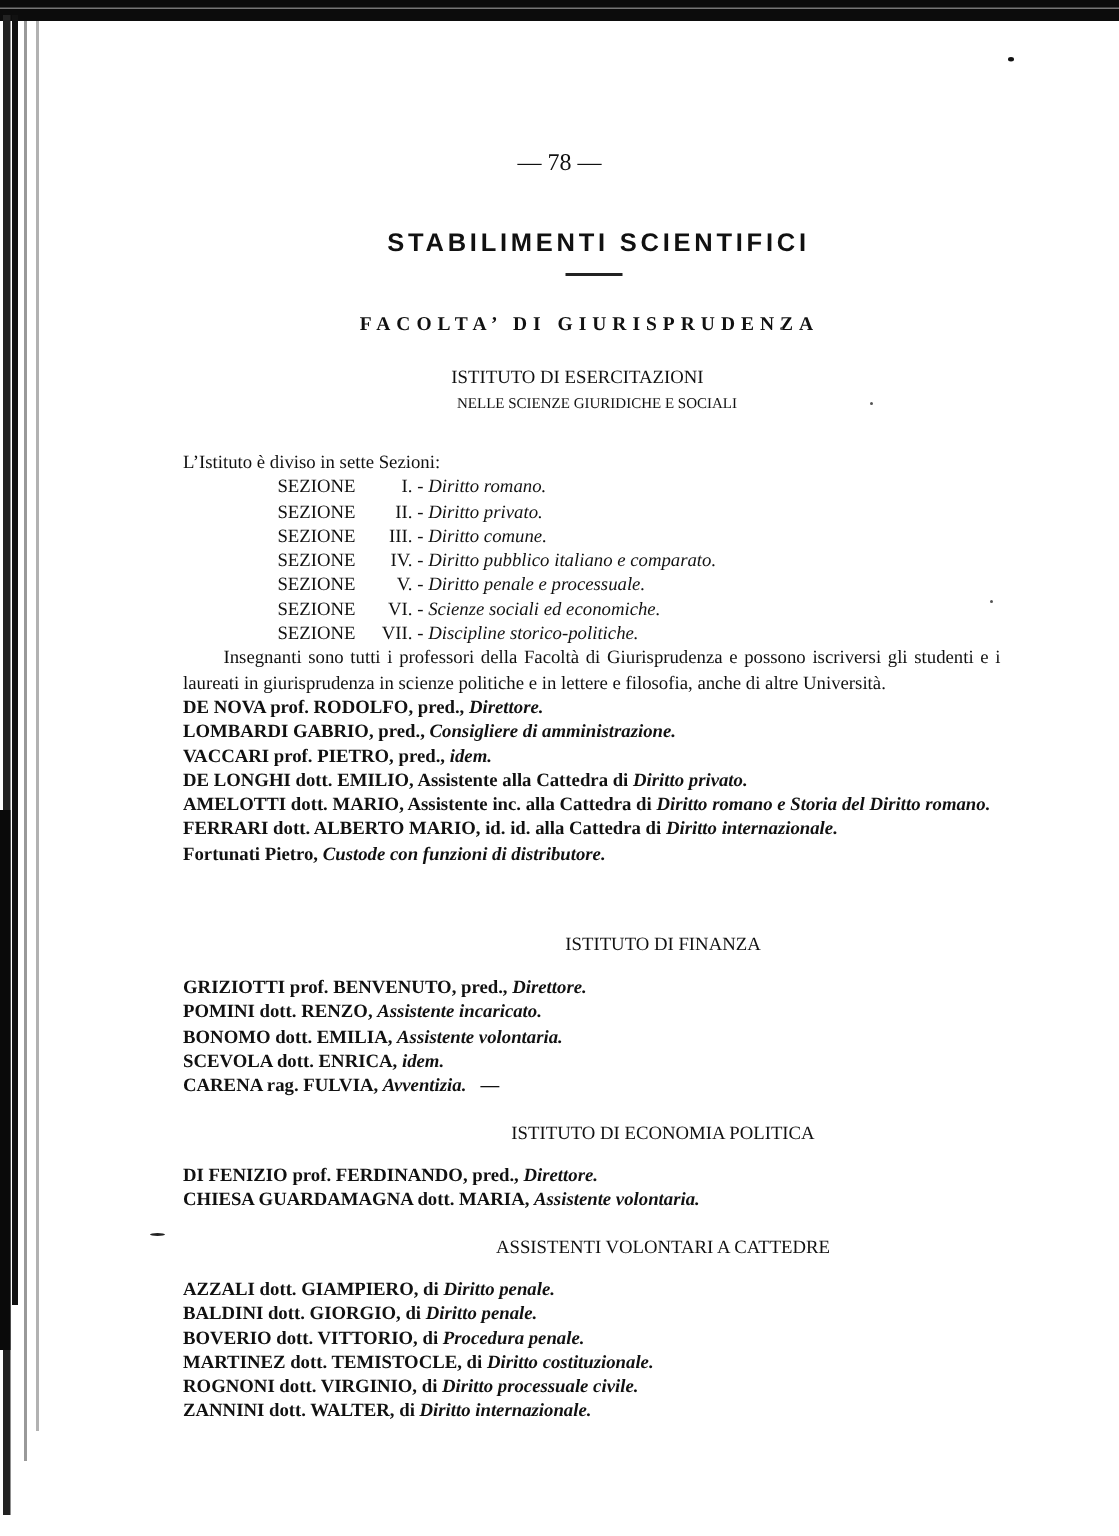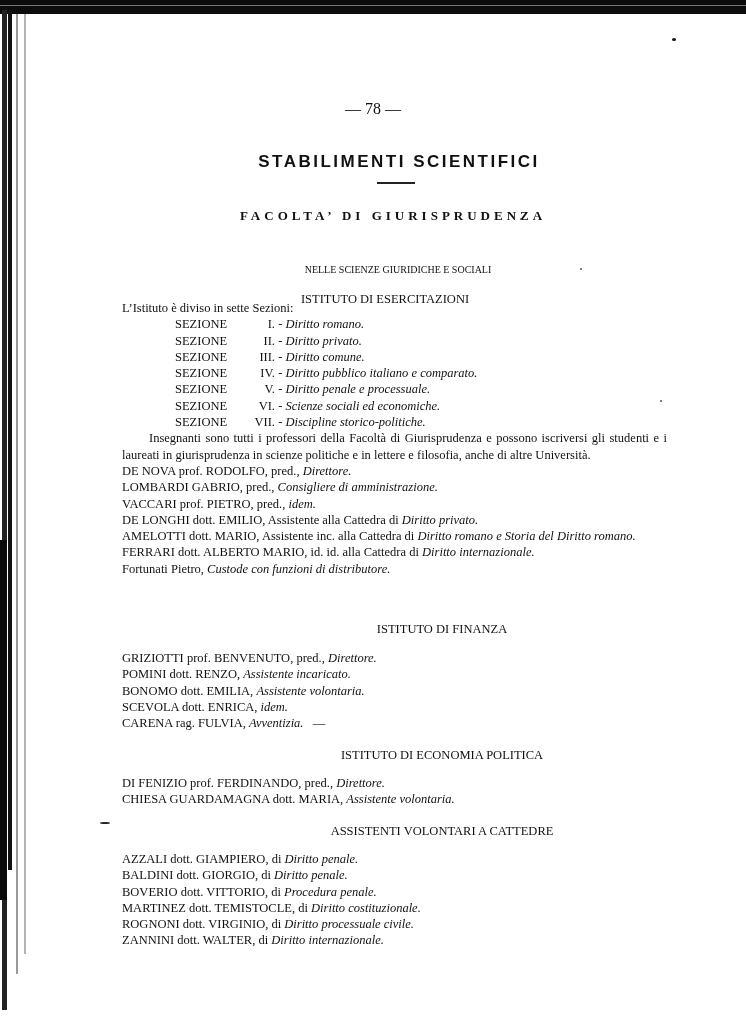--- a/index.html
+++ b/index.html
@@ -15,31 +15,31 @@
     .binding .b3 { position: absolute; left: 16px; top: 14px; width: 2px; height: 960px; background: #555; opacity: .6; }
     .binding .b4 { position: absolute; left: 24px; top: 14px; width: 2px; height: 940px; background: #666; opacity: .5; }
     .binding .b5 { position: absolute; left: 0px; top: 540px; width: 7px; height: 360px; background: #0a0a0a; }
 
     .page { position: absolute; left: 0; top: 0; width: 648px; height: 1024px; }
     .center { position: absolute; left: 0; width: 746px; text-align: center; }
     .pagenum { top: 100px; font-size: 16px; }
     .title { top: 152px; font-family: Liberation Sans, sans-serif; font-size: 17px; letter-spacing: 2.5px; font-weight: 600; left: 0; padding-left: 52px; box-sizing: border-box;}
     .rule { position: absolute; top: 182px; left: 377px; width: 38px; height: 2px; background: #222; }
     .faculty { top: 208px; font-size: 13px; font-weight: bold; letter-spacing: 4px; padding-left: 40px; box-sizing: border-box; }
-    .sub1 { top: 244px; font-size: 12.5px; padding-left: 24px; box-sizing: border-box; margin-top: 48px; }
+    .sub1 { top: 244px; font-size: 12.5px; padding-left: 24px; box-sizing: border-box; }
     .sub2 { top: 264px; font-size: 10px; padding-left: 50px; box-sizing: border-box; }
 
     .block { position: absolute; left: 122px; width: 545px; font-size: 12.5px; line-height: 16.3px; }
     .intro { top: 300px; }
     .sez { padding-left: 53px; white-space: nowrap; }
-    .sez .lbl { display: inline-block; width: 62px; }
+    .sez .lbl { display: inline-block; width: 62px; text-align: right; }
     .sez .num { display: inline-block; width: 38px; text-align: right; }
     i { font-style: italic; }
     .para { text-indent: 27px; text-align: justify; }
-    .hang { padding-left: 27px; text-indent: -27px; }
+    .hang { padding-left: 27px; text-indent: -27px; font-weight: bold; }
 
     .secthead { position: absolute; left: 0; width: 746px; text-align: center; font-size: 12.5px; margin-left: 36px; }
     .fin-head { top: 622px; padding-left: 66px; box-sizing: border-box; }
     .fin { top: 650px; }
     .eco-head { top: 748px; padding-left: 66px; box-sizing: border-box; }
     .eco { top: 775px; }
     .ass-head { top: 824px; padding-left: 66px; box-sizing: border-box; }
     .ass { top: 851px; }
 
     .speck { position: absolute; width: 2px; height: 2px; background: #555; border-radius: 50%; }

